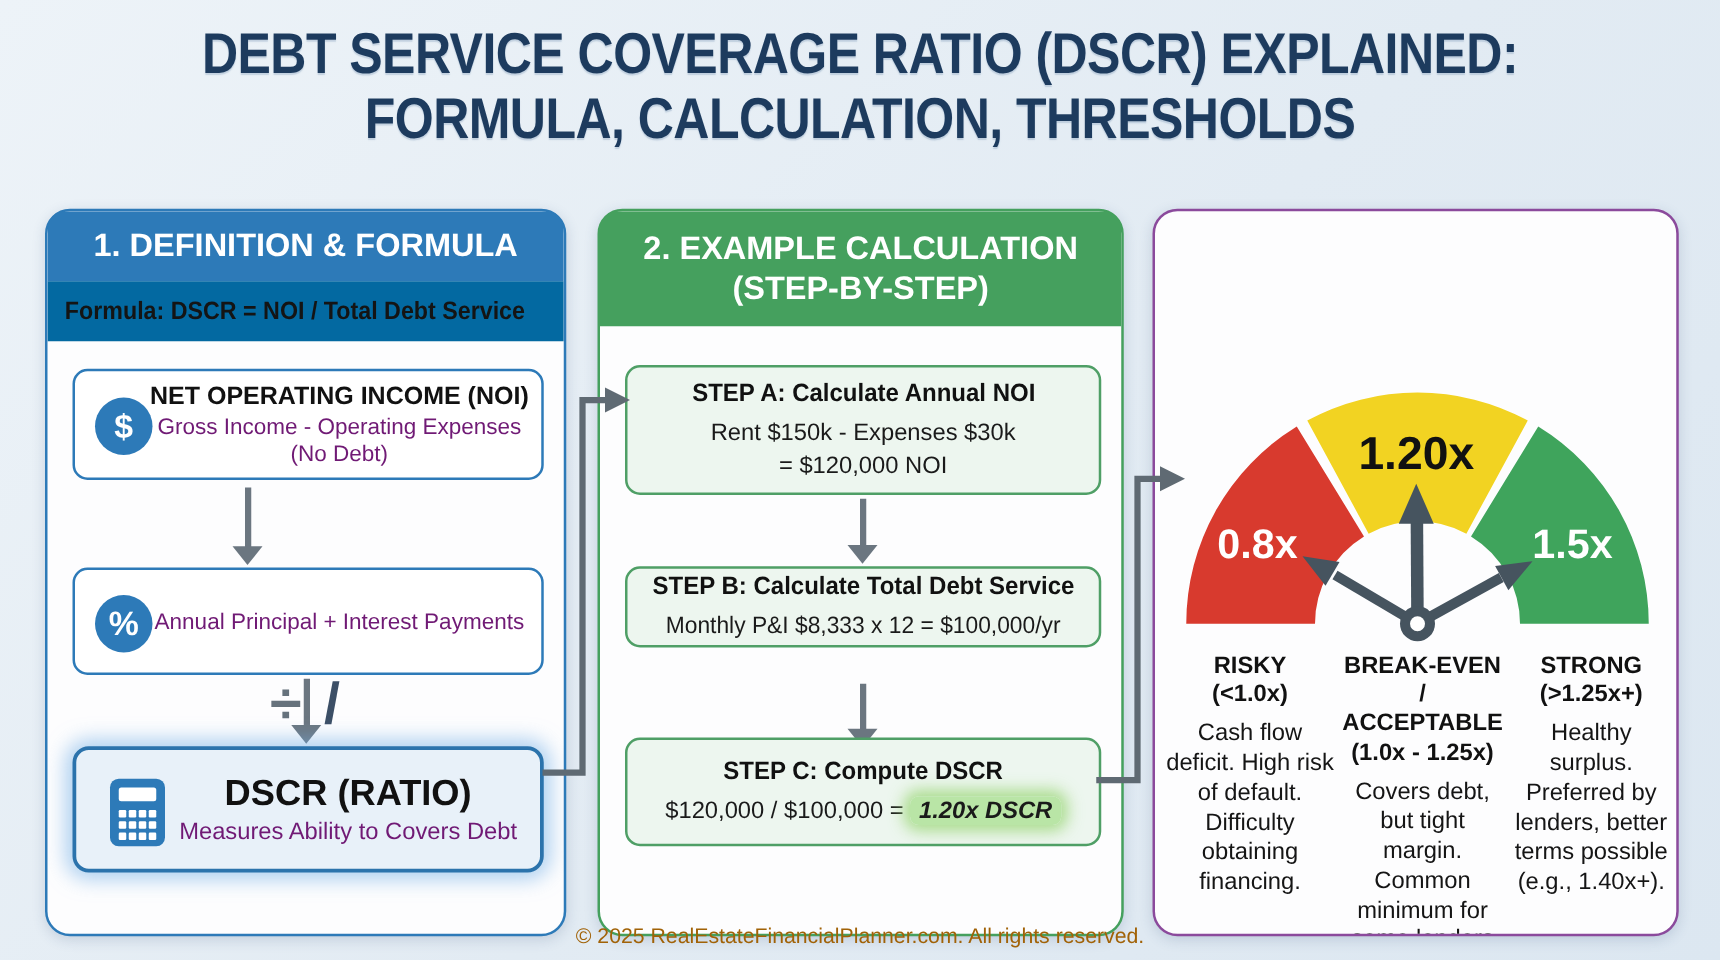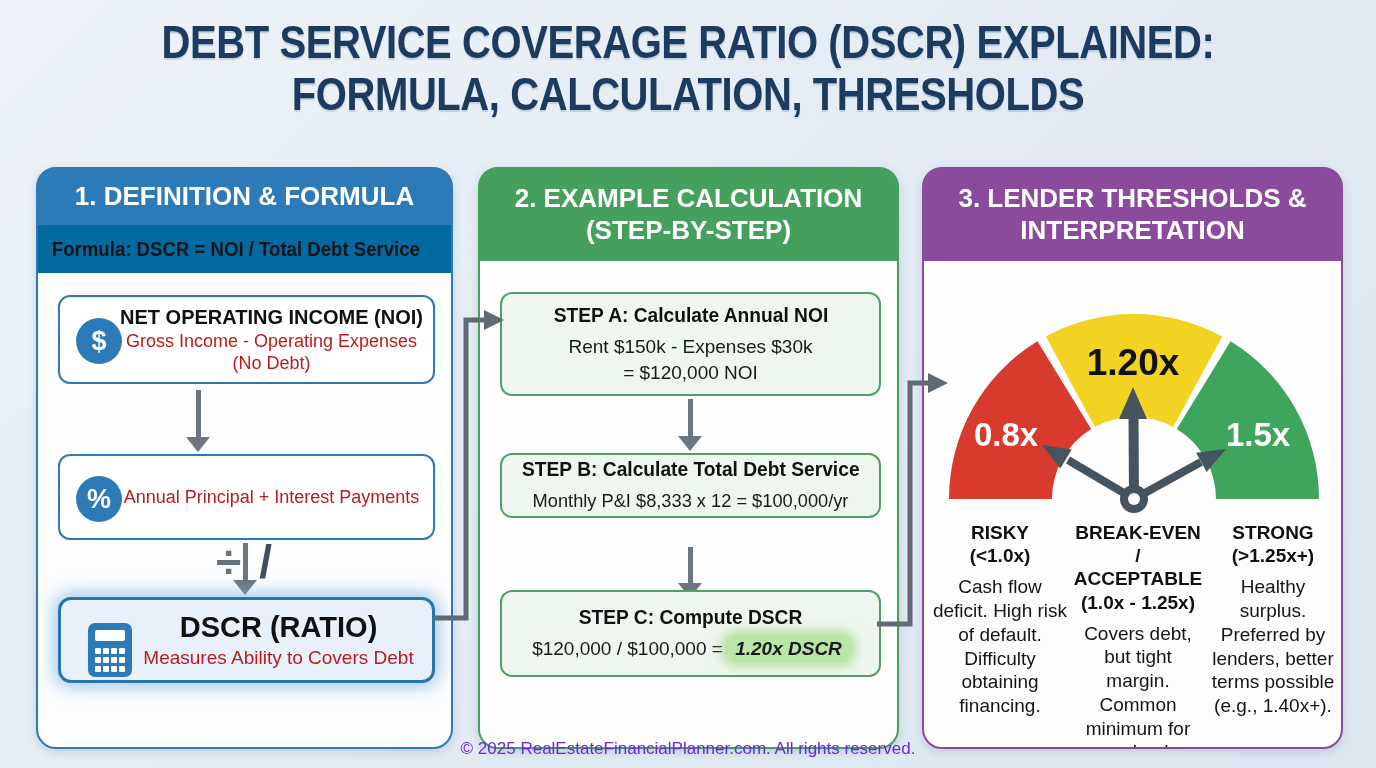--- a/index.html
+++ b/index.html
@@ -32,26 +32,26 @@
 
   
   .formula-bar { position:absolute; left:0; top:56px; width:100%; height:48px; background:#0369a1;
     display:flex; align-items:center; justify-content:flex-start; }
   .formula-bar span { font-weight:700; font-size:20px; color:#141414; white-space:nowrap;
     display:inline-block; transform:scaleX(.93); }
   .p1box { position:absolute; left:20px; width:377px; background:#fff; border:2.5px solid #2d7ab8;
     border-radius:12px; display:flex; flex-direction:column; align-items:center; justify-content:center;
     text-align:center; padding-left:58px; padding-right:8px; }
   .p1box .btitle { font-weight:700; font-size:20px; line-height:1.2; }
-  .p1box .bsub { font-size:18px; line-height:1.18; white-space:pre-line; margin-top:2px; color:#b91c1c; }
+  .p1box .bsub { font-size:18px; line-height:1.18; white-space:pre-line; margin-top:2px; color:#701a75; }
   .circle-icon { position:absolute; width:46px; height:46px; border-radius:50%; background:#2d7ab8;
     color:#fff; font-weight:700; font-size:27px; display:flex; align-items:center; justify-content:center; }
   #noi-box  { top:126px; height:89px; }
   #tds-box  { top:285px; height:86px; }
-  #dscr-box { top:428px; height:86px; background:#e8f1f9; border:3px solid #2b73ac; border-radius:13px;
+  #dscr-box { top:428px; height:101px; background:#e8f1f9; border:3px solid #2b73ac; border-radius:13px;
     box-shadow:0 0 16px 5px rgba(115,175,230,.6); padding-left:72px; }
   #dscr-box .btitle { font-size:29px; }
   #dscr-box .bsub { font-size:19px; }
 
   .divide-row { position:absolute; left:178px; top:370px; display:flex; gap:18px; align-items:center; }
   .divide-sign { font-size:46px; font-weight:700; color:#66727c; line-height:1; }
   .slash-sign  { font-size:46px; font-weight:700; color:#3c4f66; line-height:1; }
 
   
   .varrow { position:absolute; width:26px; }
@@ -84,21 +84,21 @@
   #col2 { left:146px; top:352px; width:136px; }
   #col3 { left:283px; top:352px; width:132px; }
 
   
   .conn { position:absolute; z-index:6; }
   .conn polyline { fill:none; stroke:#5f6a73; stroke-width:5; }
   .conn polygon { fill:#5f6a73; }
 
   
   .footer { position:absolute; top:739px; left:0; width:100%; text-align:center;
-    font-size:17px; color:#6d28d9; }
+    font-size:17px; color:#a16207; }
 </style>
 </head>
 <body>
 
 <div class="stage">
 
   <div class="main-title">
     <span class="tline">DEBT SERVICE COVERAGE RATIO (DSCR) EXPLAINED:</span>
     <span class="tline">FORMULA, CALCULATION, THRESHOLDS</span>
   </div>
@@ -181,22 +181,20 @@
 
       <div class="stepbox" id="step-c">
         <div class="stitle">STEP C: Compute DSCR</div>
         <div class="sbody"><span>$120,000 / $100,000 = </span><span class="hl">1.20x DSCR</span></div>
       </div>
     </div>
   </div>
 
   <div class="panel" id="panel3">
     <div class="panel-body">
-      <div class="phead">3. LENDER THRESHOLDS &amp;
-INTERPRETATION</div>
 
       <div class="gauge-wrap">
         <svg width="400" height="235" viewBox="0 0 400 235">
           <path d="M 15 190 A 185 185 0 0 1 103.4 32.2 L 157.2 120.1 A 82 82 0 0 0 118 190 Z" fill="#d83a2e"></path>
           <path d="M 111.8 27.4 A 185 185 0 0 1 288.2 27.4 L 239.1 117.9 A 82 82 0 0 0 160.9 117.9 Z" fill="#f2d322"></path>
           <path d="M 296.6 32.2 A 185 185 0 0 1 385 190 L 282 190 A 82 82 0 0 0 242.8 120.1 Z" fill="#3fa45c"></path>
 
           <text x="72" y="137" text-anchor="middle" font-size="33" fill="#ffffff">0.8x</text>
           <text x="199" y="66" text-anchor="middle" font-size="37" fill="#111111">1.20x</text>
           <text x="324" y="137" text-anchor="middle" font-size="33" fill="#ffffff">1.5x</text>

